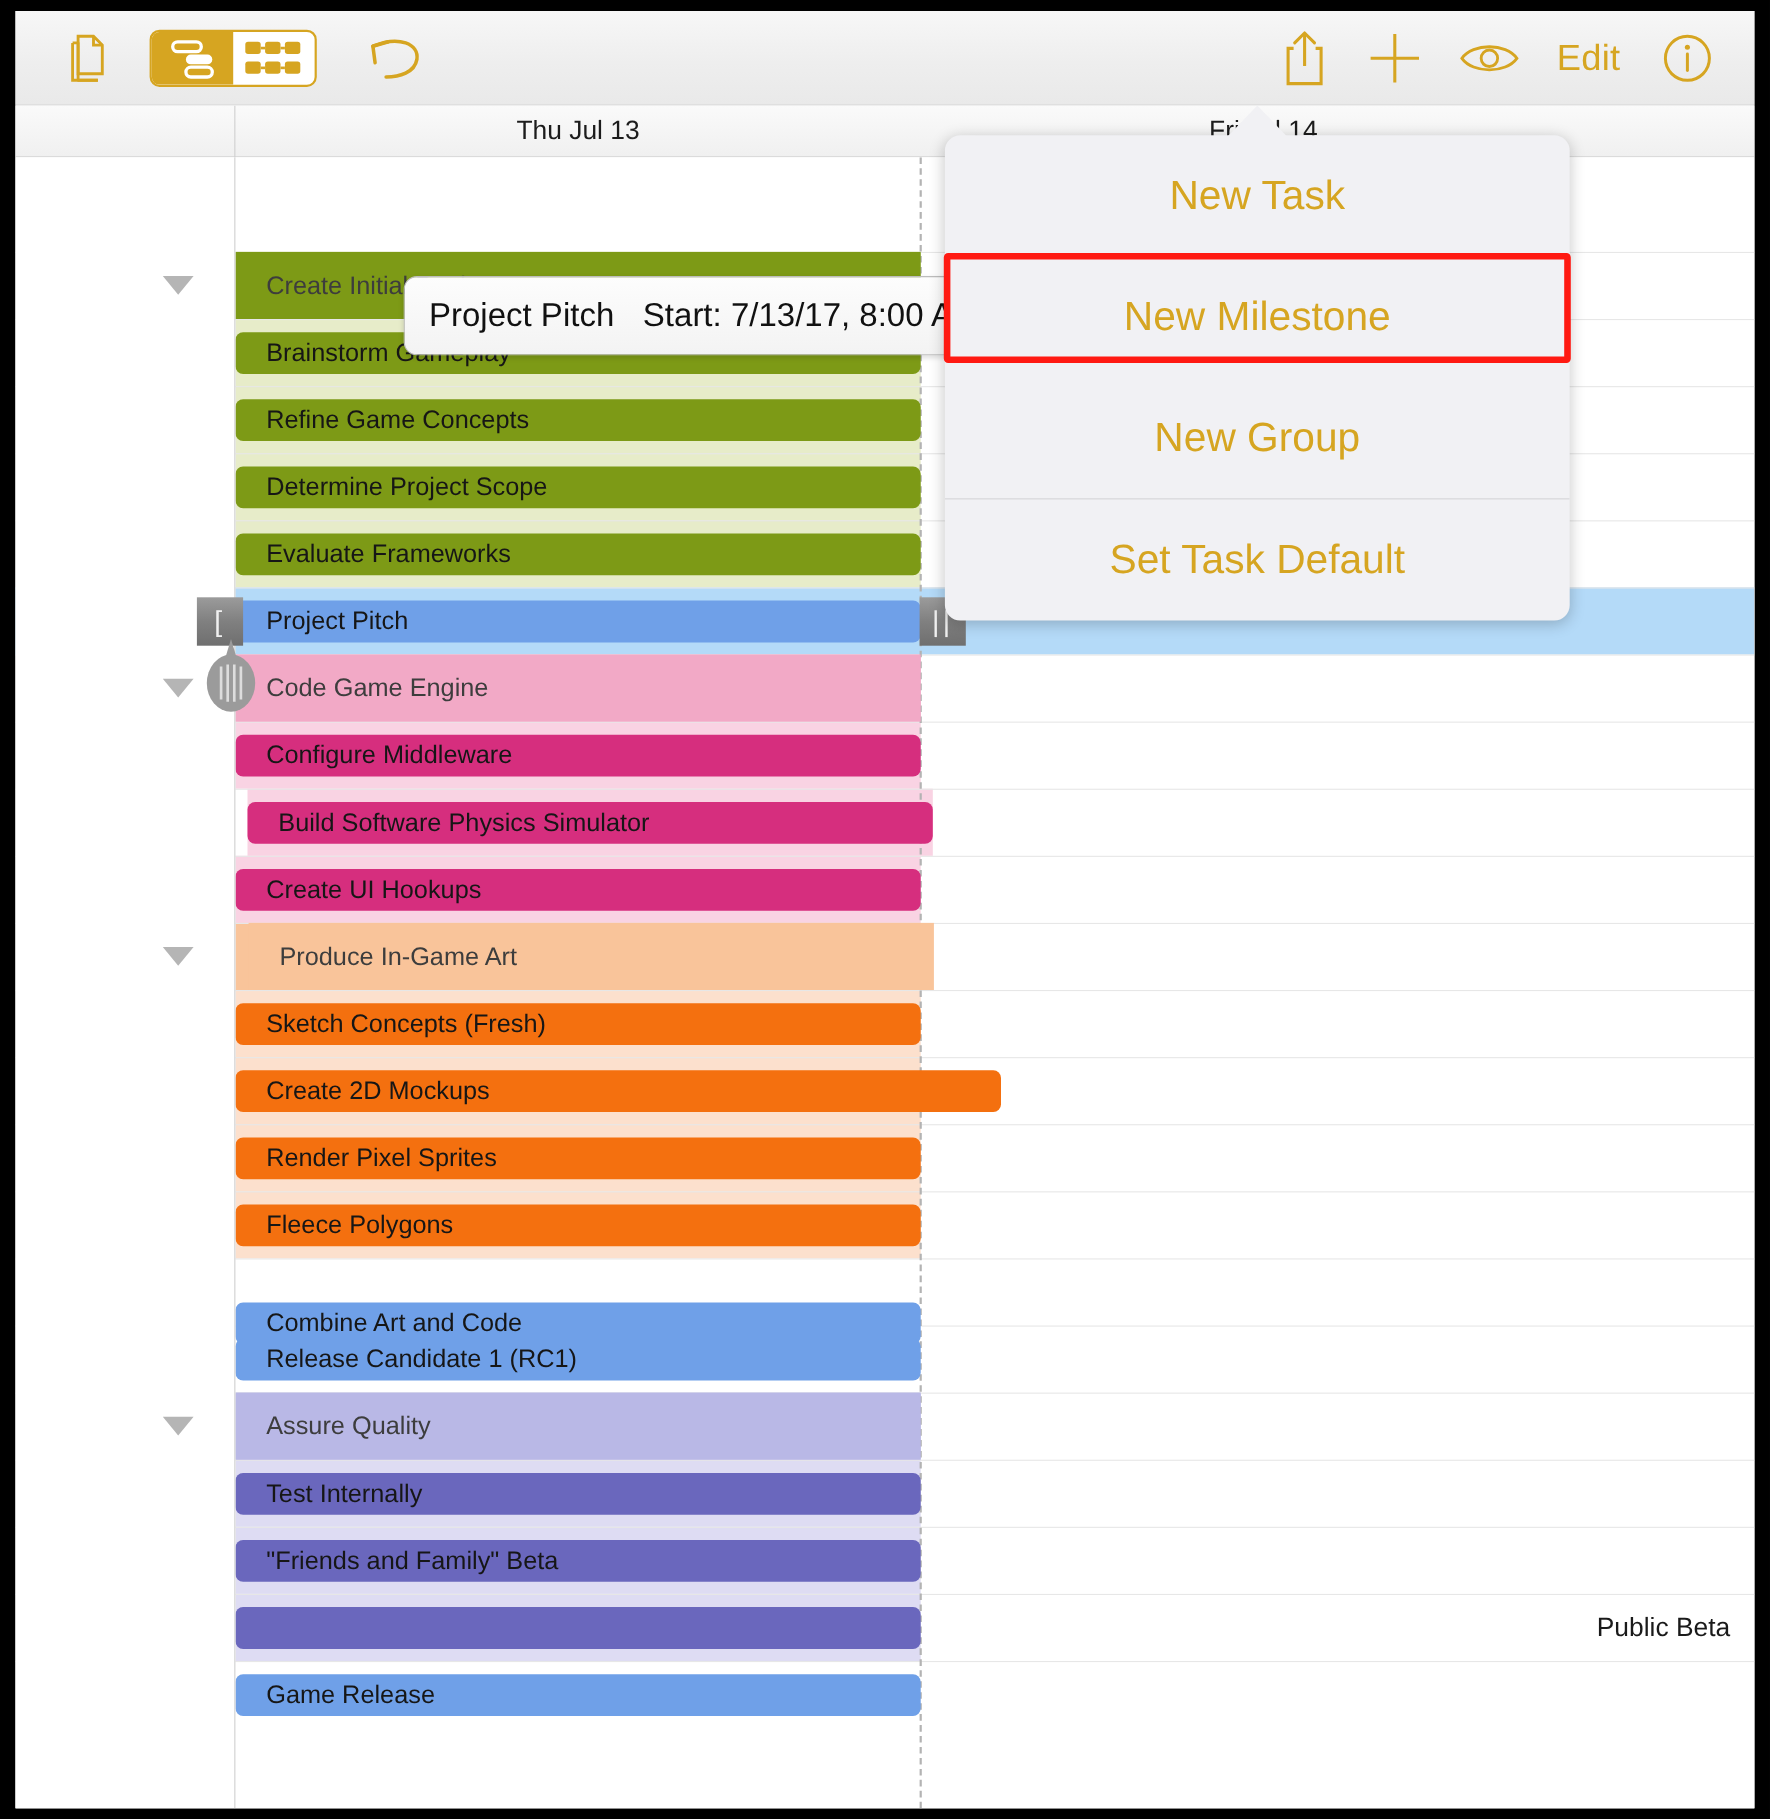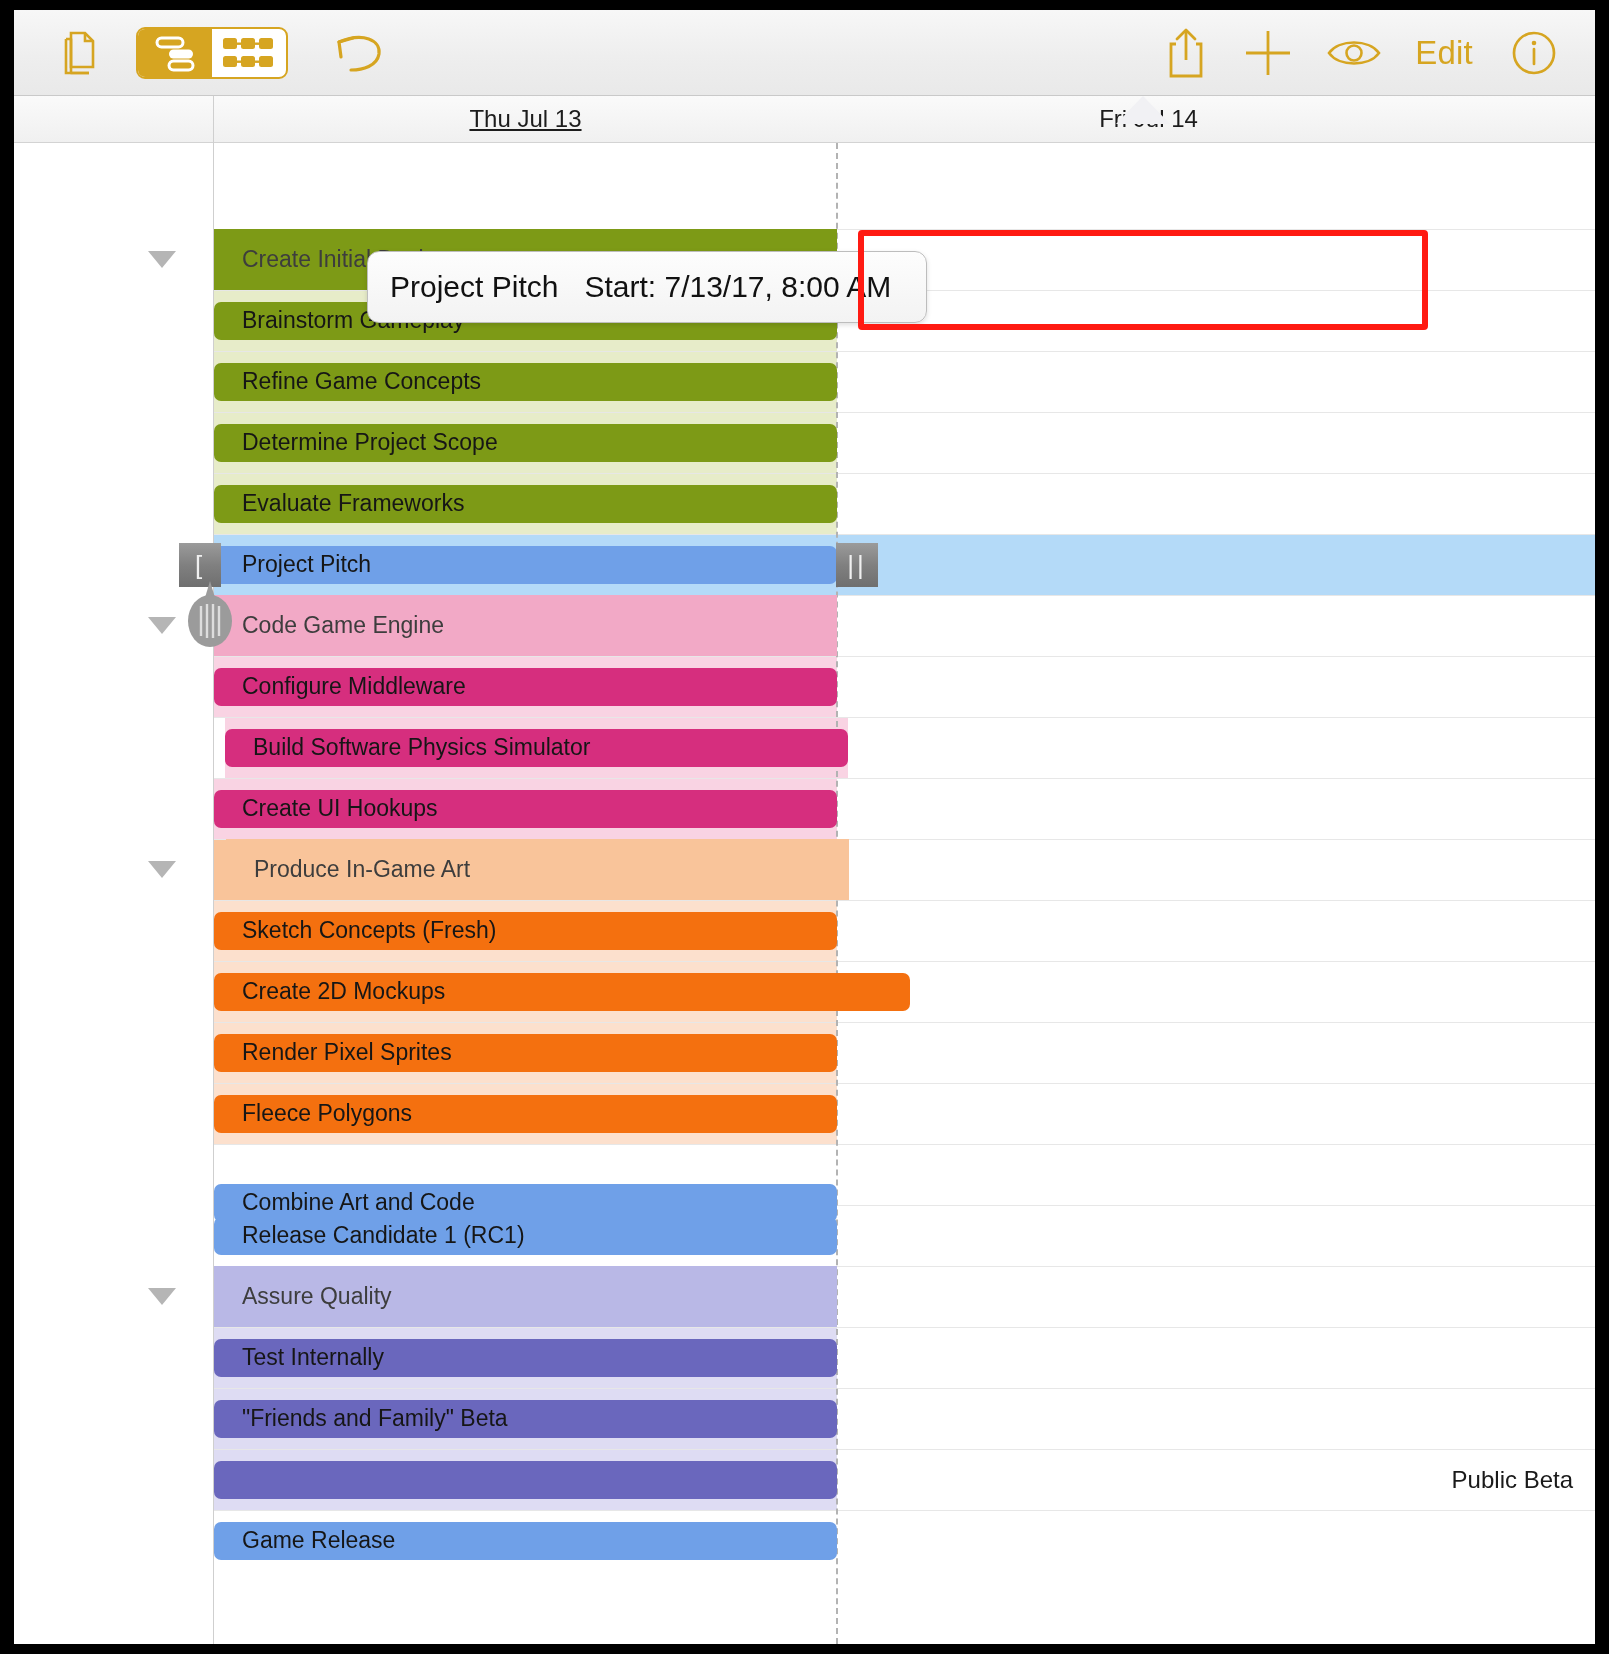--- a/index.html
+++ b/index.html
@@ -64,21 +64,21 @@
   }
   .date-header .outline-cell {
     position:absolute; left:0; top:0; width:200px; height:47px;
     border-right:1px solid #cfcfcf;
   }
   .date-cell {
     position:absolute; top:0; height:46px;
     display:flex; align-items:center; justify-content:center;
     font-size:24px; color:#1c1c1c;
   }
-  #date-cell-0 { left:200px; width:623px;text-decoration:underline; }
+  #date-cell-0 { left:200px; width:623px; }
   #date-cell-1 { left:823px; width:623px; }
 
   .outline-col {
     position:absolute; left:0; top:47px; width:200px; height:1501px;
     background:#fff; border-right:1px solid #cfcfcf; z-index:4;
   }
   .timeline {
     position:absolute; left:200px; top:47px; width:1381px; height:1501px;
     background:#fff; overflow:hidden;
   }
@@ -410,15 +410,22 @@
     <div class="tooltip" id="task-tooltip" style="left: 353px; top: 155px; width: 560px;">
       <span>Project Pitch</span>
       <span>
         <span>Start:</span>
         <span>7/13/17, 8:00 AM</span>
       </span>
     </div>
   </div>
 
   <div class="popover-arrow" id="pop-arrow" style="left: 1102px; top: 86px;"></div>
+  <div class="popover" id="add-popover" style="left: 845px; top: 113px; width: 568px;">
+      <div class="pop-item">New Task</div>
+      <div class="pop-item">New Milestone</div>
+      <div class="pop-item">New Group</div>
+      <div class="pop-sep"></div>
+      <div class="pop-item">Set Task Default</div>
+    </div>
   <div class="highlight-box" id="hl-box" style="left: 844px; top: 220px; width: 570px; height: 100px; border-color: rgb(255, 26, 18);"></div>
 
 </div>
 
 </body></html>

